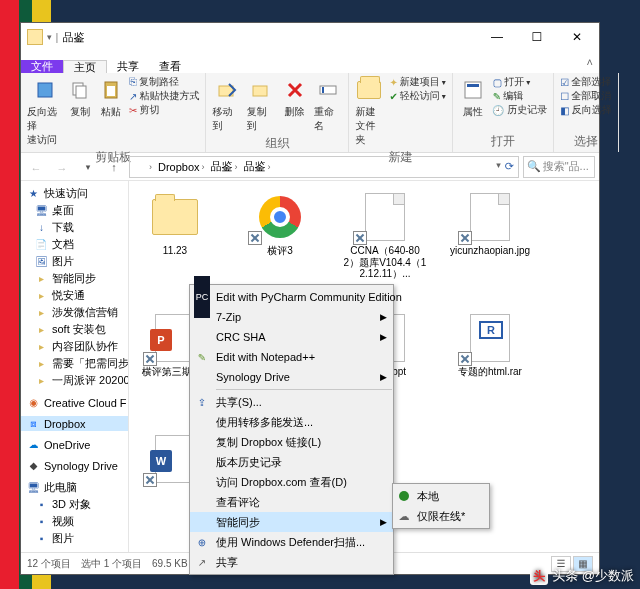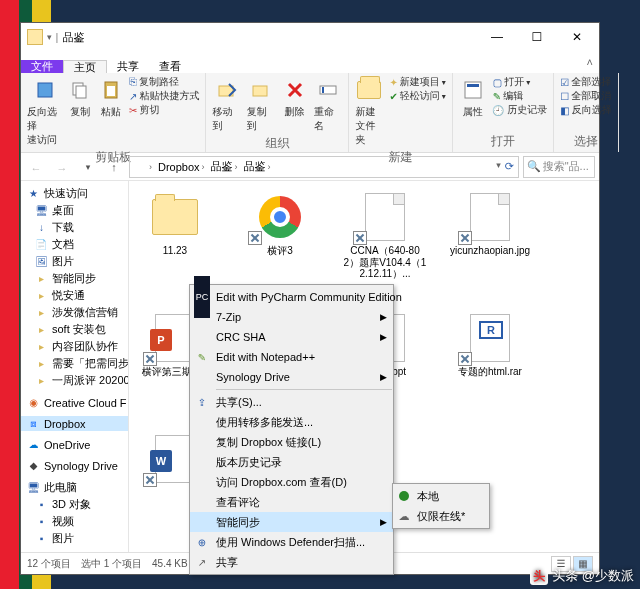--- a/index.html
+++ b/index.html
@@ -456,21 +456,21 @@
               <div class="xmark"></div>
             </div>
           </div>
         </div>
     </div>
   </div>
 
   <div class="status">
     <span>12 个项目</span>
     <span>选中 1 个项目</span>
-    <span>45.4 KB</span>
+    <span>69.5 KB</span>
     <div class="vbtns">
       <div class="vbtn">☰</div>
       <div class="vbtn" style="background:#cce8ff">▦</div>
     </div>
   </div>
 
   <div class="ctxmenu" id="ctxmenu">
       <div class="mi">
         <span class="micon">
           <span style="background:#0f172a;color:#fff;padding:16px 2px;font-size:9px">PC</span>

